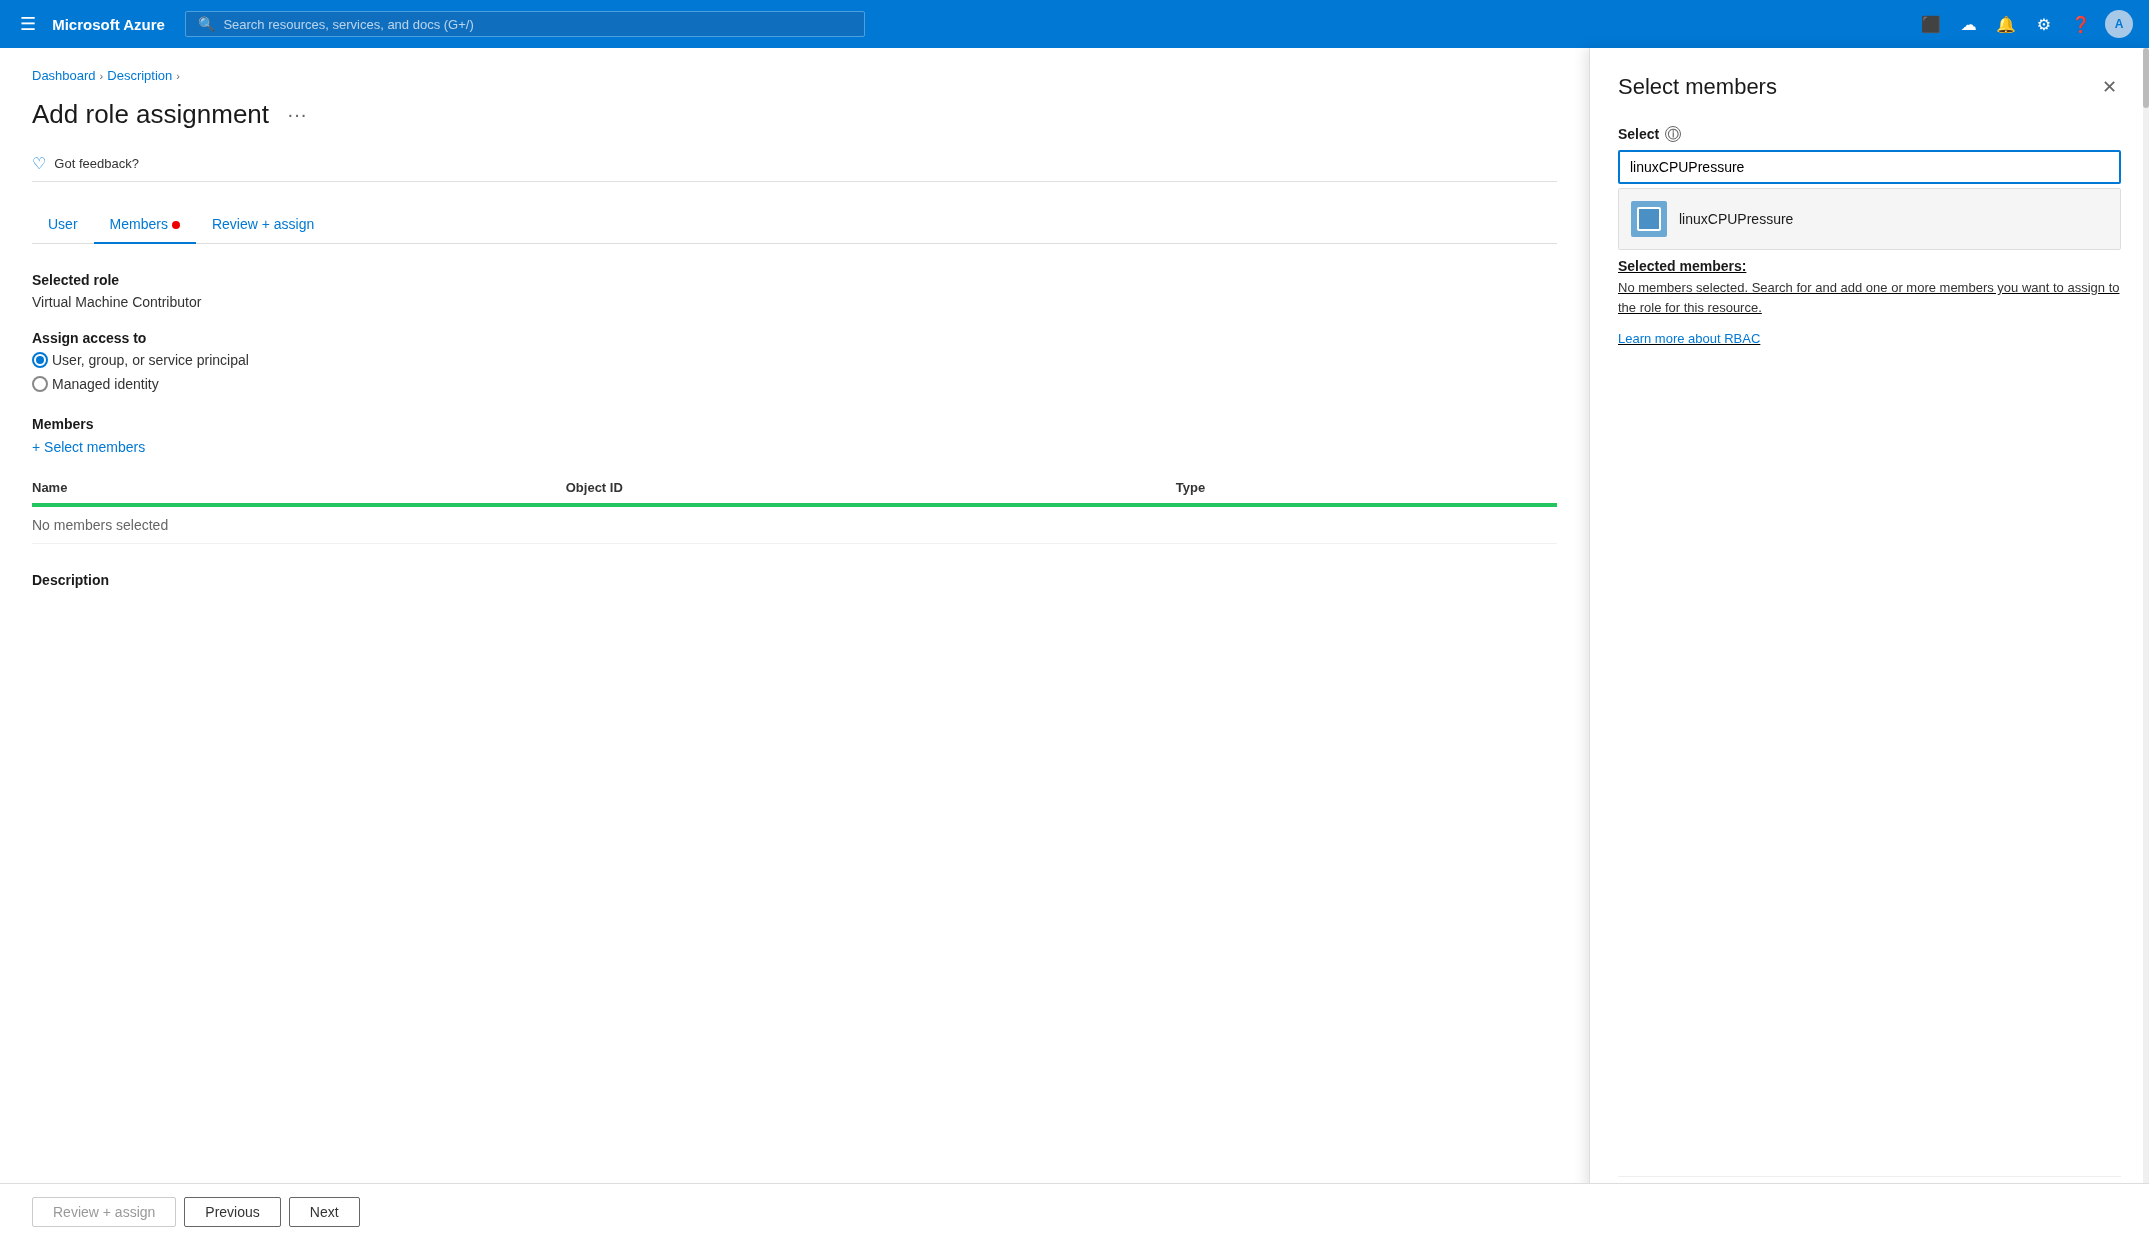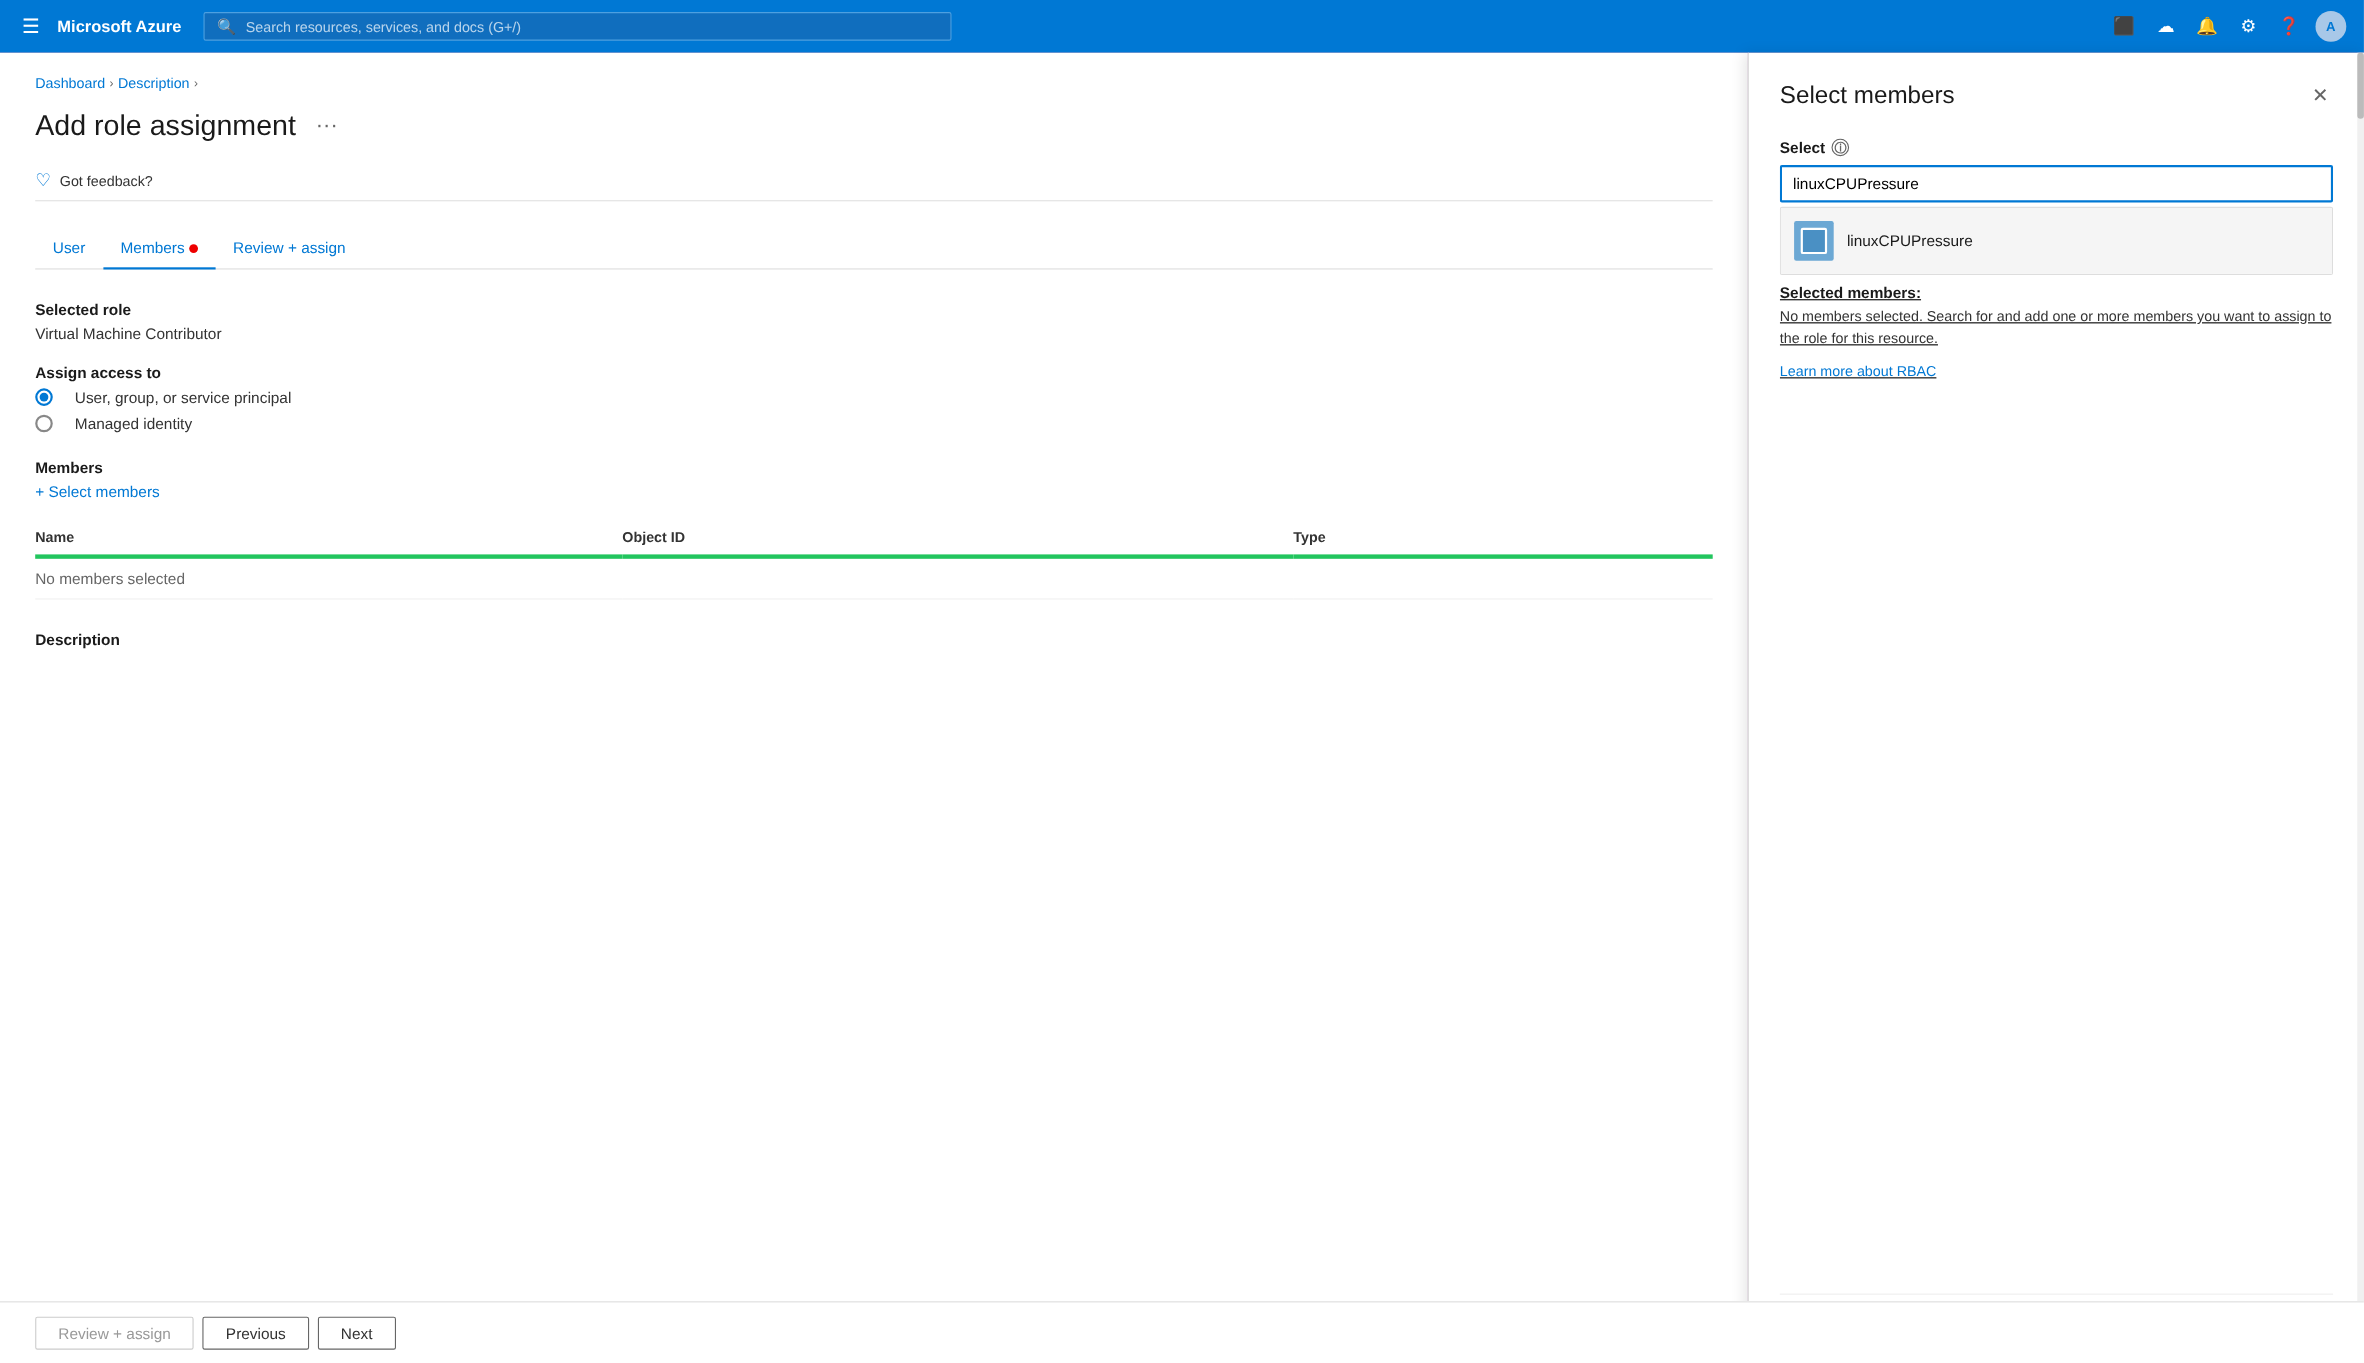--- a/index.html
+++ b/index.html
@@ -122,21 +122,21 @@
 
     
     .section-label { font-size: 14px; font-weight: 600; color: #1a1a1a; margin-bottom: 6px; }
     .section-value { font-size: 14px; color: #333; margin-bottom: 20px; }
 
     
     .radio-group { margin-bottom: 24px; }
     .radio-option {
       display: flex;
       align-items: flex-end;
-      gap: 20px;
+      gap: 4px;
       margin-bottom: 8px;
       cursor: pointer;
       font-size: 14px;
       color: #333;
     }
     .radio-circle {
       width: 16px; height: 16px;
       border-radius: 50%;
       border: 2px solid #0078d4;
       display: flex; align-items: center; justify-content: center;

